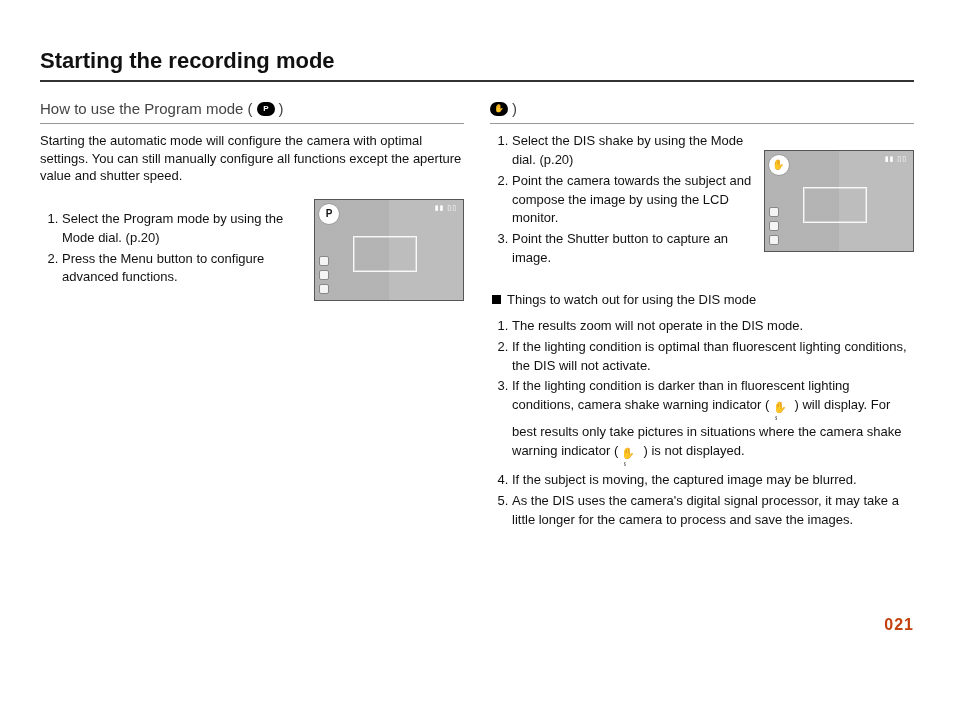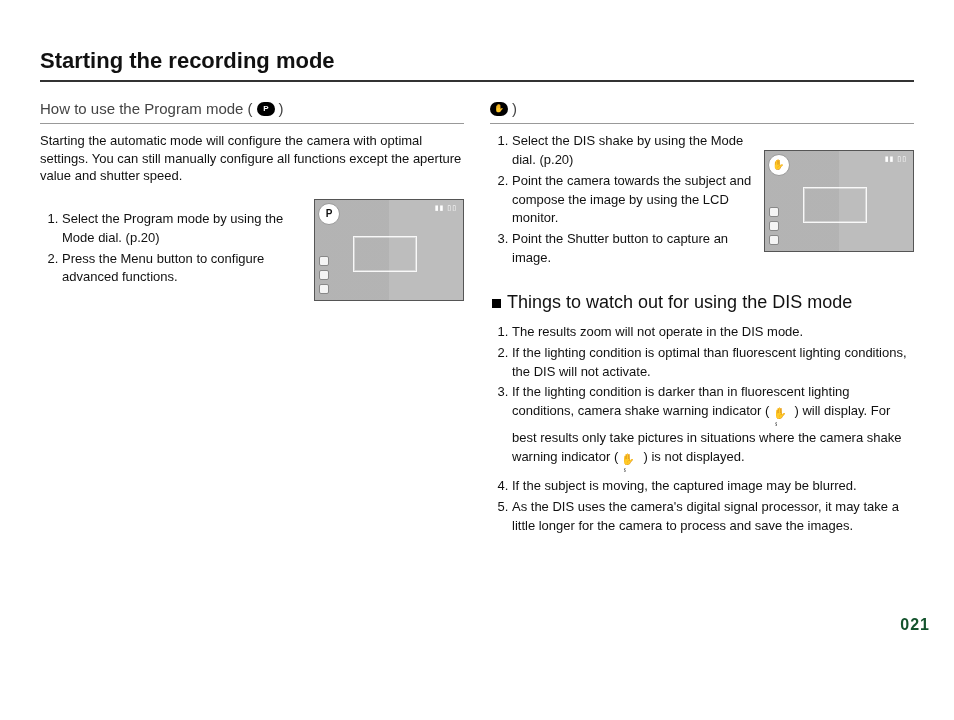--- a/index.html
+++ b/index.html
@@ -37,31 +37,31 @@
     box-shadow: 0 0 0 1px rgba(255,255,255,.4) inset;
   }
   .lcd .corner-icon {
     position: absolute; top: 3px; left: 3px; width: 22px; height: 22px; border-radius: 50%;
     background: #fff; border: 1px solid #999; display: flex; align-items: center; justify-content: center;
     font-size: 10px; font-weight: bold;
   }
   .lcd .topright { position: absolute; top: 4px; right: 6px; font-size: 7px; color: #fff; letter-spacing: 1px; }
   .lcd .sideicons { position: absolute; left: 4px; bottom: 6px; display: flex; flex-direction: column; gap: 4px; }
   .lcd .sideicons span { width: 10px; height: 10px; background: rgba(255,255,255,.85); border: 1px solid #888; border-radius: 2px; }
-  .note-head { font-size: 18px; margin: 22px 0 10px 2px; }
+  .note-head { font-size: 13px; margin: 22px 0 10px 2px; }
   .note-head .sq { display: inline-block; width: 9px; height: 9px; background: #000; margin-right: 6px; vertical-align: 0; }
   .notes { font-size: 13px; line-height: 1.45; padding-left: 22px; }
   .notes li { margin-bottom: 2px; }
   .shake-icon {
     display: inline-flex; width: 18px; height: 14px; border-radius: 6px;
     align-items: center; justify-content: center; vertical-align: -2px;
     font-size: 11px; color: #333;
   }
   .pagenum {
-    position: absolute; right: 24px; bottom: 22px; color: #14532d; font-weight: bold; font-size: 16px; letter-spacing: 1px;
+    position: absolute; right: 40px; bottom: 22px; color: #c2410c; font-weight: bold; font-size: 16px; letter-spacing: 1px;
   }
 </style>
 </head>
 <body>
 
 <div class="page">
 
   <h1 class="title">Starting the recording mode</h1>
 
   <div class="cols">

